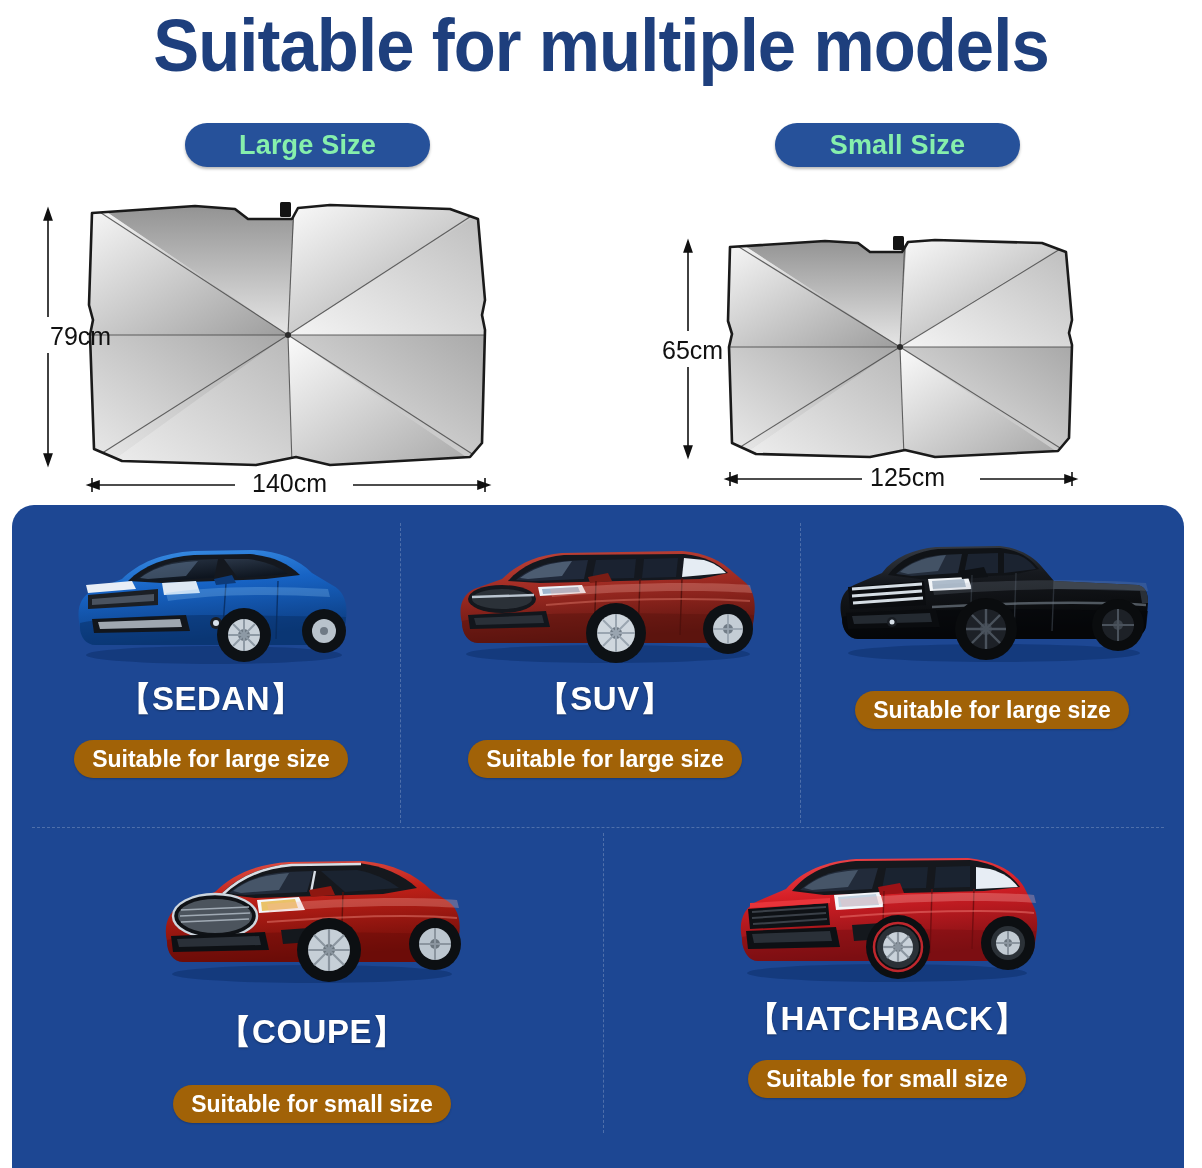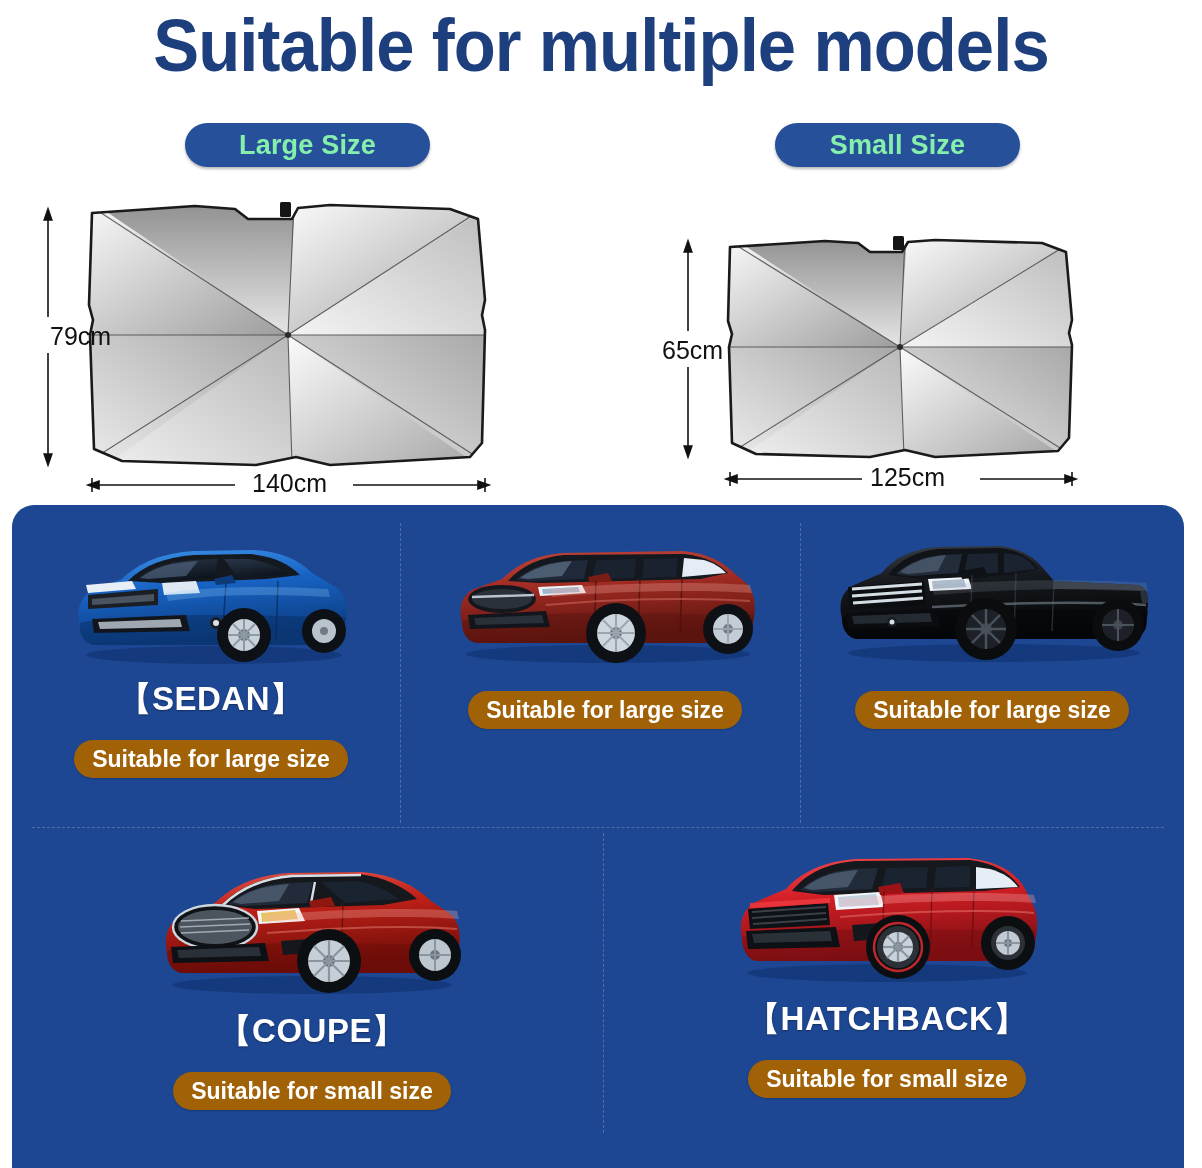--- a/index.html
+++ b/index.html
@@ -420,20 +420,21 @@
           <circle cx="278" cy="106" r="15" fill="#c4cdd5"></circle>
           <circle cx="278" cy="106" r="5" fill="#717c87"></circle>
           <g stroke="#9aa5b0" stroke-width="1.8">
             <line x1="278" y1="91" x2="278" y2="121"></line>
             <line x1="263" y1="106" x2="293" y2="106"></line>
           </g>
         </g>
         <path d="M100,66 C160,60 250,58 300,62 L302,70 C248,66 160,68 102,74 Z" fill="#f0a99e" opacity="0.3"></path>
       </svg>
     </div>
+    <div class="cell-label">【SUV】</div>
     <div class="cell-badge">Suitable for large size</div>
   </div>
 
   <div class="cell" style="left:798px; top:18px; width:364px;">
     <div class="car-art">
       <svg width="320" height="150" viewBox="0 0 320 150">
         <defs>
           <linearGradient id="pickBody" x1="0" y1="0" x2="0.2" y2="1">
             <stop offset="0%" stop-color="#3a4049"></stop>
             <stop offset="40%" stop-color="#16191e"></stop>
@@ -500,21 +501,21 @@
             <line x1="286" y1="86" x2="286" y2="118"></line>
             <line x1="270" y1="102" x2="302" y2="102"></line>
           </g>
         </g>
         <path d="M100,62 C170,56 260,56 314,60 L316,68 C258,64 170,66 102,72 Z" fill="#9aa8b8" opacity="0.18"></path>
       </svg>
     </div>
     <div class="cell-badge">Suitable for large size</div>
   </div>
 
-  <div class="cell" style="left:105px; top:340px; width:390px;">
+  <div class="cell" style="left:105px; top:329px; width:390px;gap:12px;">
     <div class="car-art">
       <svg width="310" height="160" viewBox="0 0 310 160">
         <defs>
           <linearGradient id="coupeBody" x1="0" y1="0" x2="0.2" y2="1">
             <stop offset="0%" stop-color="#e4554a"></stop>
             <stop offset="40%" stop-color="#bf2018"></stop>
             <stop offset="100%" stop-color="#6d0d08"></stop>
           </linearGradient>
         </defs>
         <ellipse cx="155" cy="140" rx="140" ry="9" fill="#0c2f6b" opacity="0.55"></ellipse>

